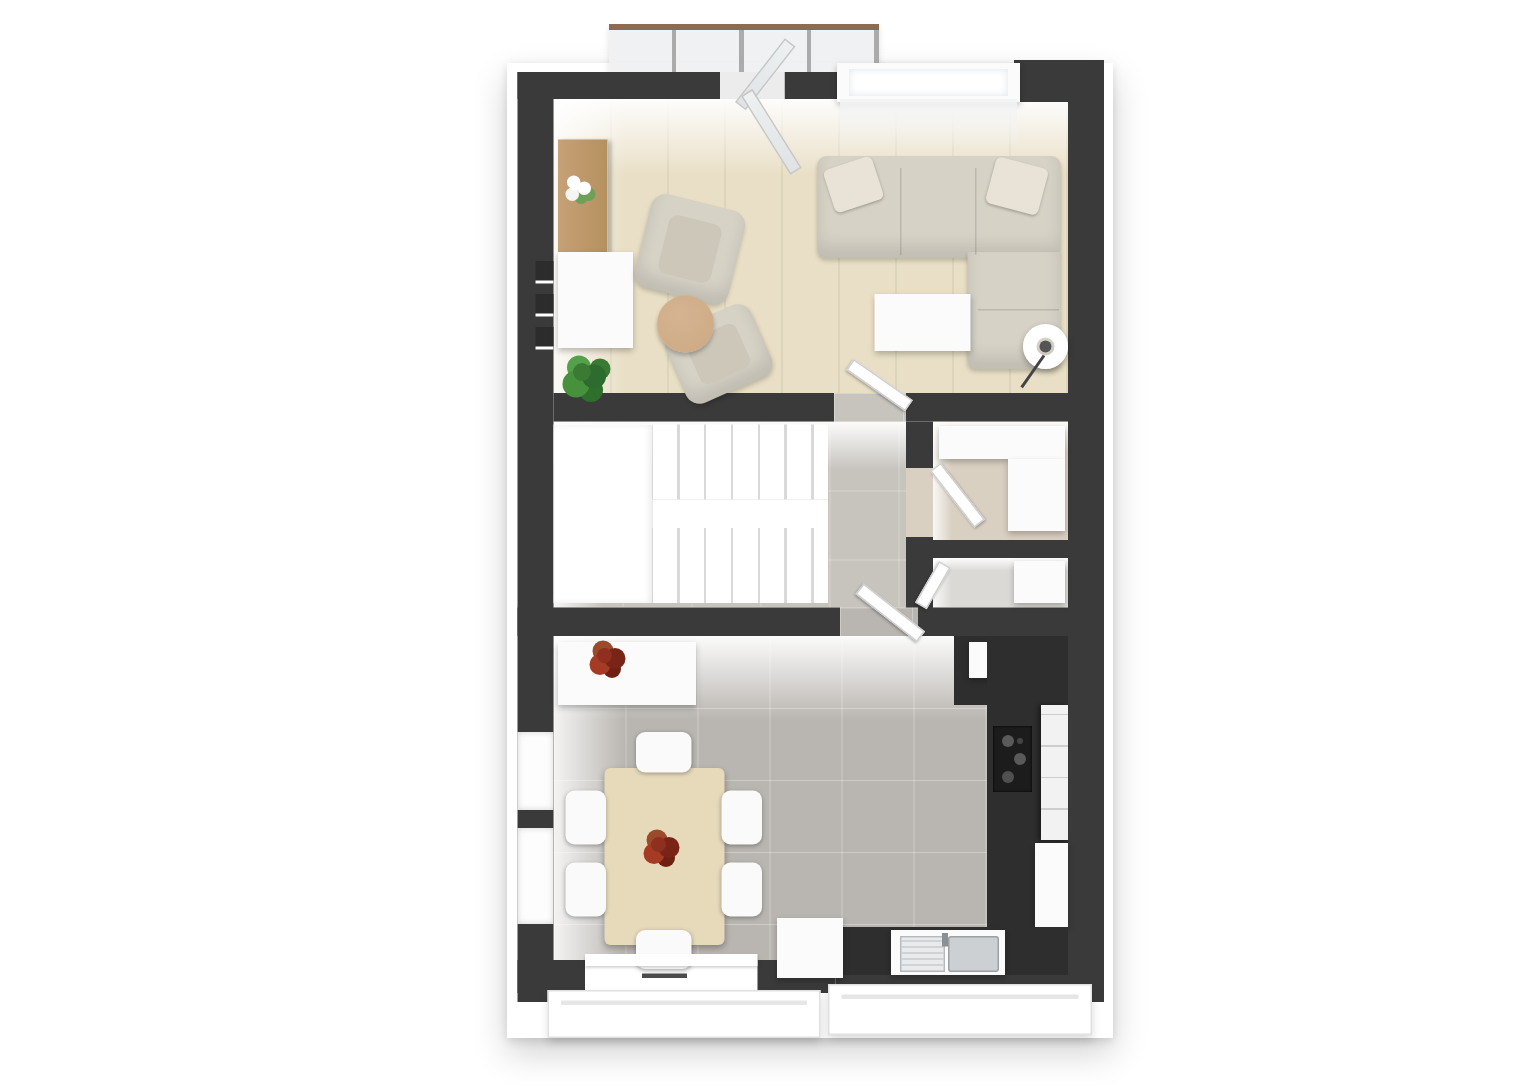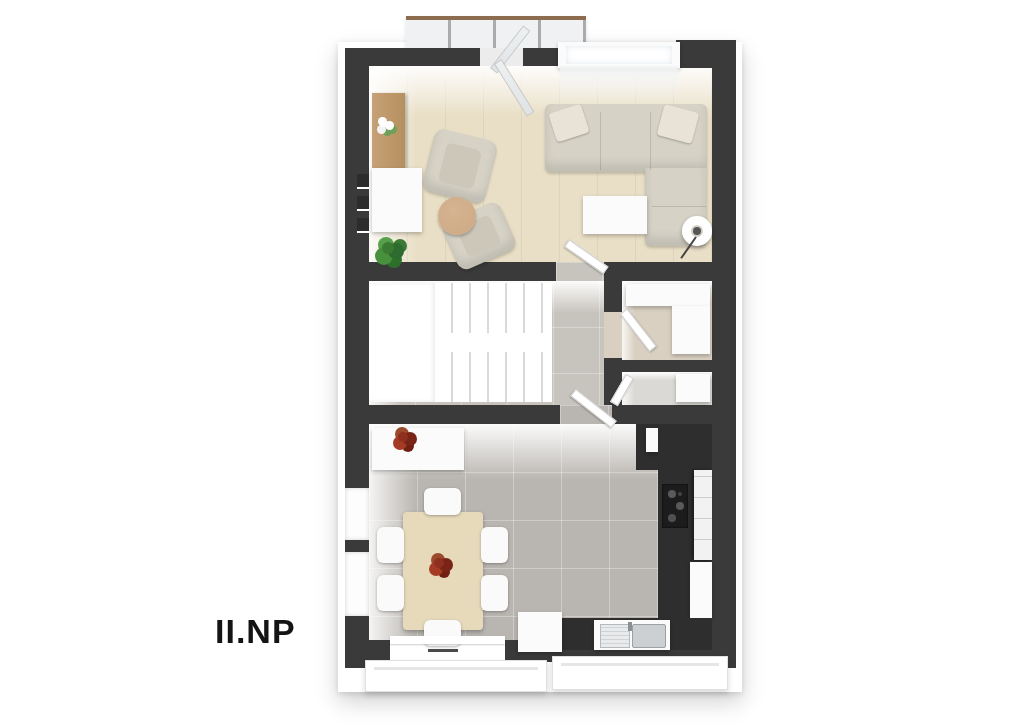--- a/index.html
+++ b/index.html
@@ -61,21 +61,20 @@
   .railing{background:rgba(238,240,241,.92);border-top:4px solid var(--railing_wood,#8d6b4f);
       border-bottom:5px solid #f2f2f2;box-shadow:0 2px 4px rgba(0,0,0,.12);
       background-image:repeating-linear-gradient(90deg,transparent 0 42px,#ababab 42px 45px);}
   .floor-label{font-weight:800;font-size:34px;letter-spacing:1px;color:var(--label_color,#141414);}
 </style>
 </head>
 <body>
 
 <div class="stage">
 
-  <div class="abs floor-label" style="left:215px;top:612px;width:130px;">II.NP</div>
 
   <div class="abs slab" style="left:338px;top:42px;width:404px;height:650px;"></div>
 
   <div class="abs railing" style="left:406px;top:16px;width:180px;height:32px;"></div>
 
   <div class="abs floor floor-wood" style="left:369px;top:66px;width:343px;height:196px;"></div>
   <div class="abs floor floor-tile-hall" style="left:369px;top:281px;width:235px;height:124px;"></div>
   <div class="abs floor floor-rooma" style="left:622px;top:281px;width:90px;height:79px;"></div>
   <div class="abs floor floor-roomb" style="left:622px;top:372px;width:90px;height:33px;"></div>
   <div class="abs floor floor-tile-dining" style="left:369px;top:424px;width:343px;height:216px;"></div>

